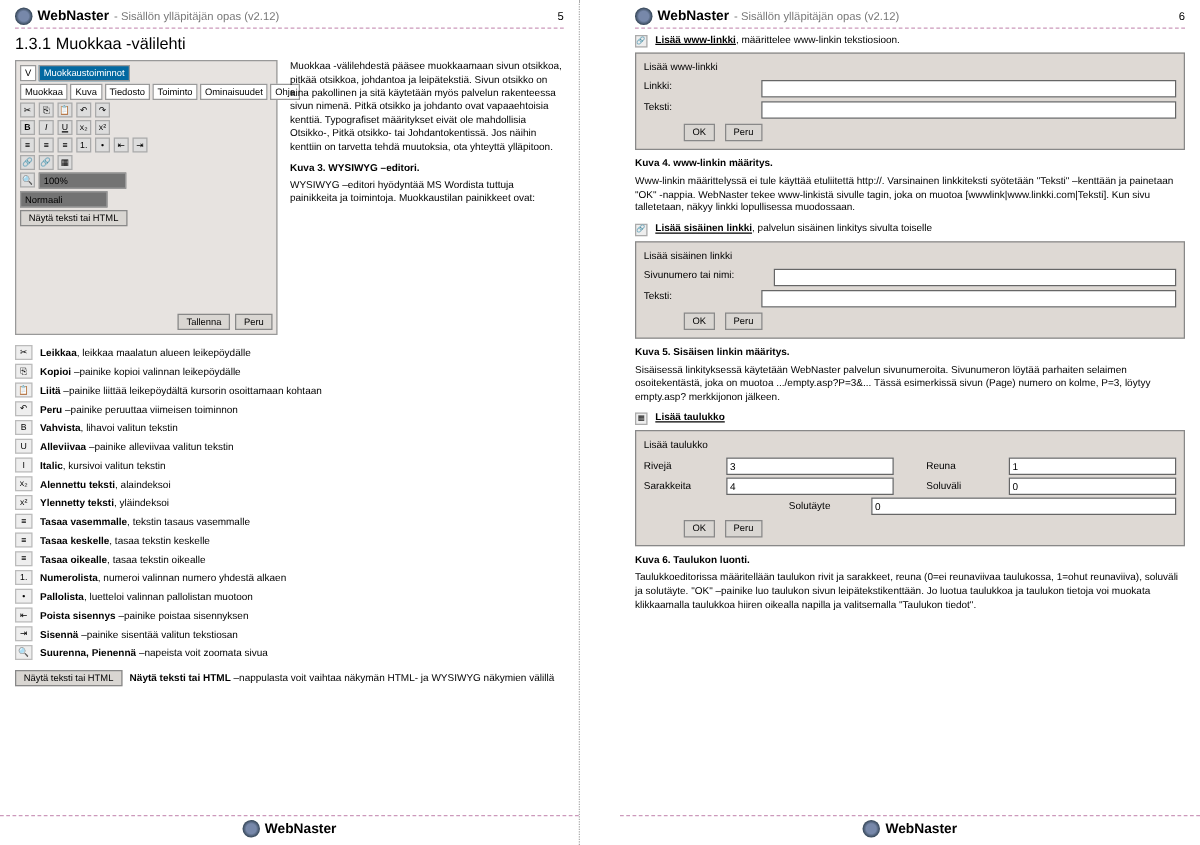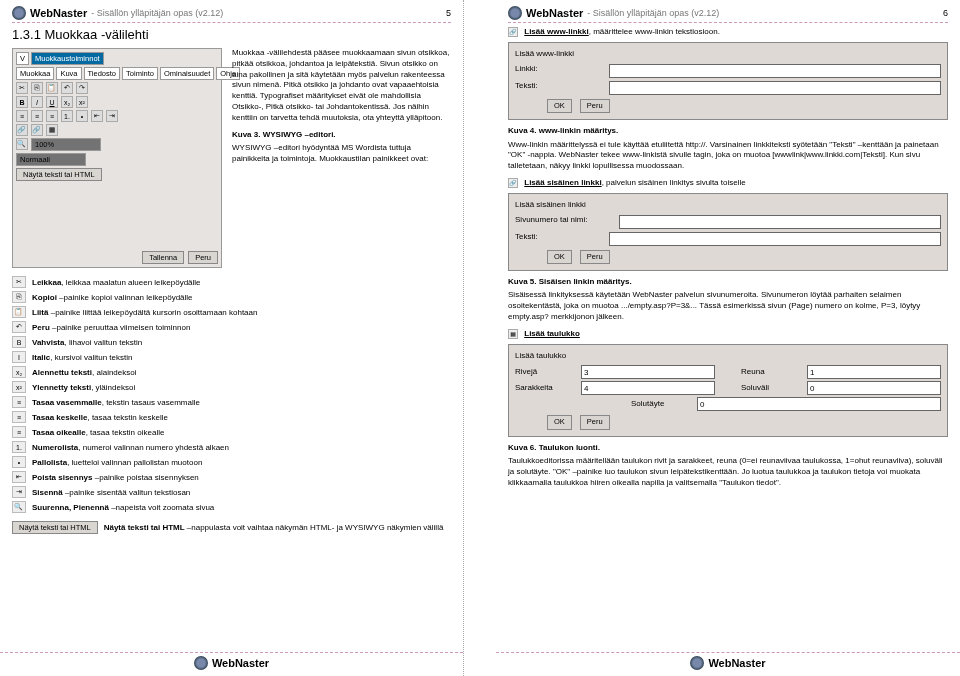--- a/index.html
+++ b/index.html
@@ -145,20 +145,24 @@
         </div>
         <div class="item">
           <span class="ico">↶</span>
           <span><span class="bold">Peru</span><span> –painike peruuttaa viimeisen toiminnon</span></span>
         </div>
         <div class="item">
           <span class="ico">B</span>
           <span><span class="bold">Vahvista</span><span>, lihavoi valitun tekstin</span></span>
         </div>
         <div class="item">
+          <span class="ico">U</span>
+          <span><span class="bold">Alleviivaa</span><span> –painike alleviivaa valitun tekstin</span></span>
+        </div>
+        <div class="item">
           <span class="ico">I</span>
           <span><span class="bold">Italic</span><span>, kursivoi valitun tekstin</span></span>
         </div>
         <div class="item">
           <span class="ico">x₂</span>
           <span><span class="bold">Alennettu teksti</span><span>, alaindeksoi</span></span>
         </div>
         <div class="item">
           <span class="ico">x²</span>
           <span><span class="bold">Ylennetty teksti</span><span>, yläindeksoi</span></span>

